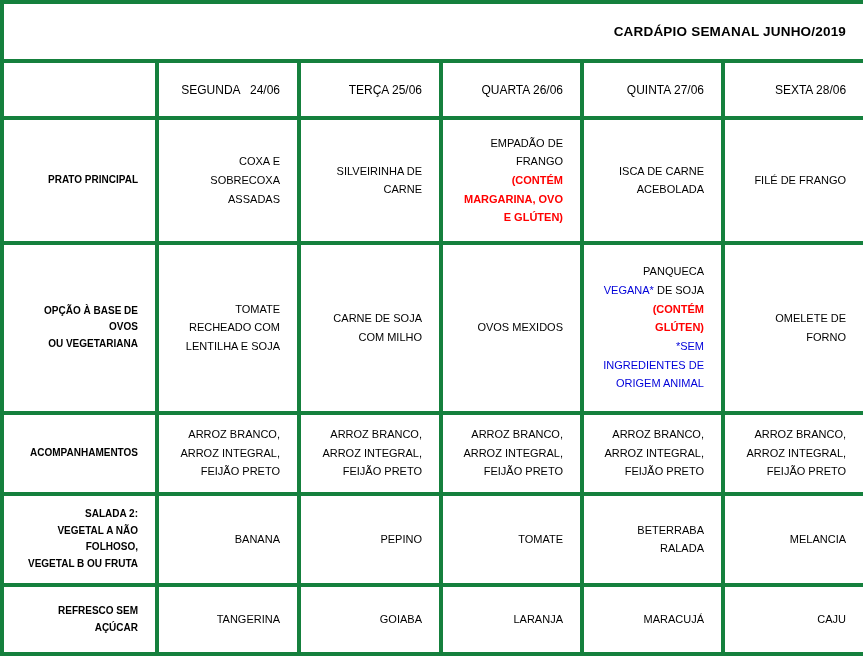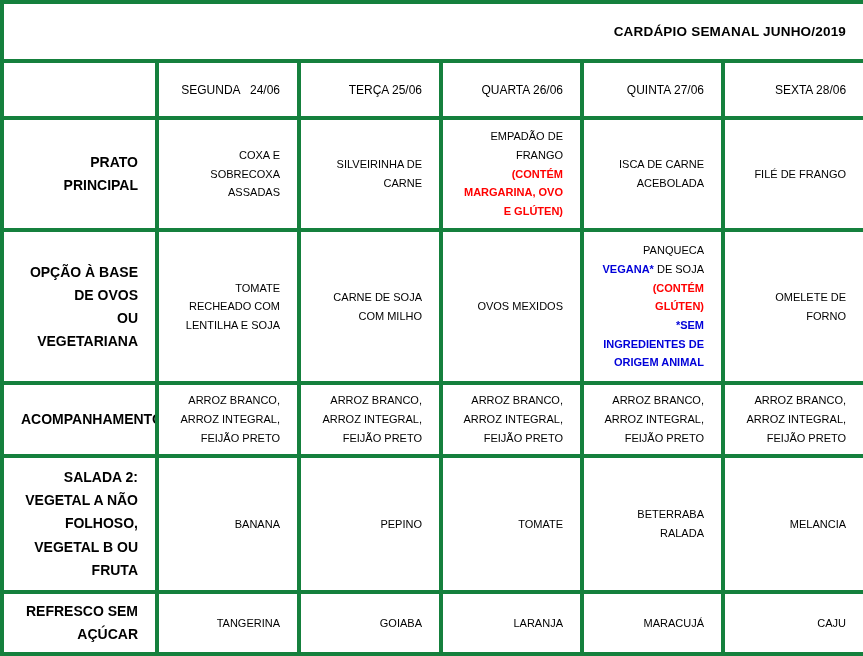--- a/index.html
+++ b/index.html
@@ -30,32 +30,32 @@
     font-weight: bold;
     letter-spacing: 0.2px;
   }
   .header-row th {
     height: 57px;
     font-size: 12px;
     font-weight: normal;
     white-space: pre-wrap;
   }
   .row-label {
-    font-size: 14px;
+    font-size: 10px;
     font-weight: bold;
     white-space: pre-line;
     line-height: 1.65;
   }
   .menu-cell {
     font-size: 11px;
     font-weight: normal;
     line-height: 1.7;
   }
   .seg-red  { color: #ff0000; font-weight: bold; }
-  .seg-blue { color: #0000d9; font-weight: bold; }
+  .seg-blue { color: #0000d9; font-weight: normal; }
   
   tbody tr:nth-child(1) { height: 89px; }
   tbody tr:nth-child(2) { height: 88px; }
   tbody tr:nth-child(3) { height: 67px; }
   tbody tr:nth-child(4) { height: 63px; }
   tbody tr:nth-child(5) { height: 57px; }
   tbody tr:nth-child(6) { height: 88px; }
   tbody tr:nth-child(7) { height: 43px; }
   tbody tr:nth-child(8) { height: 43px; }
 </style>

